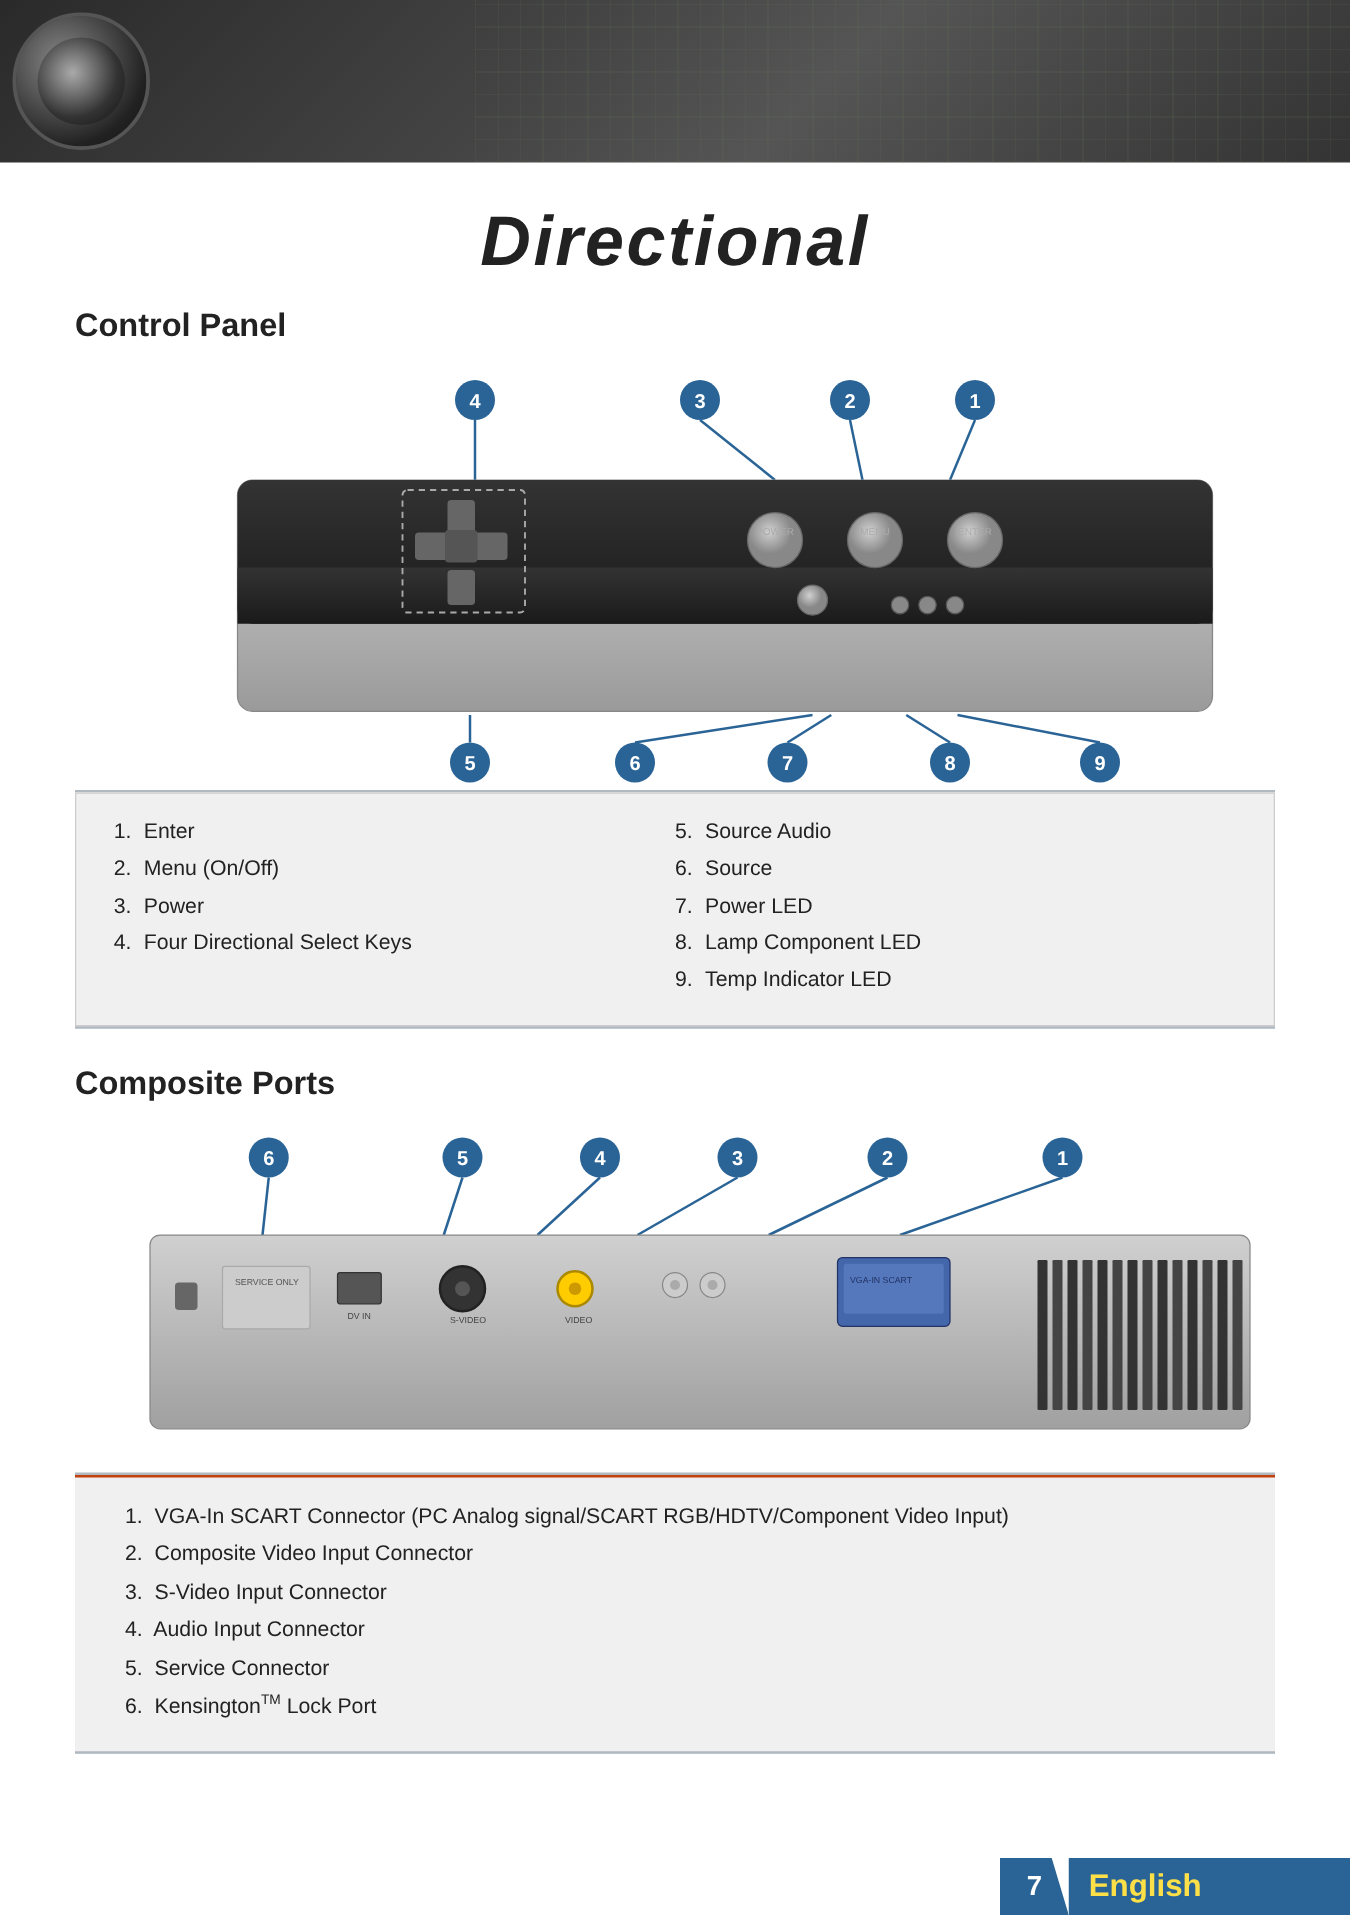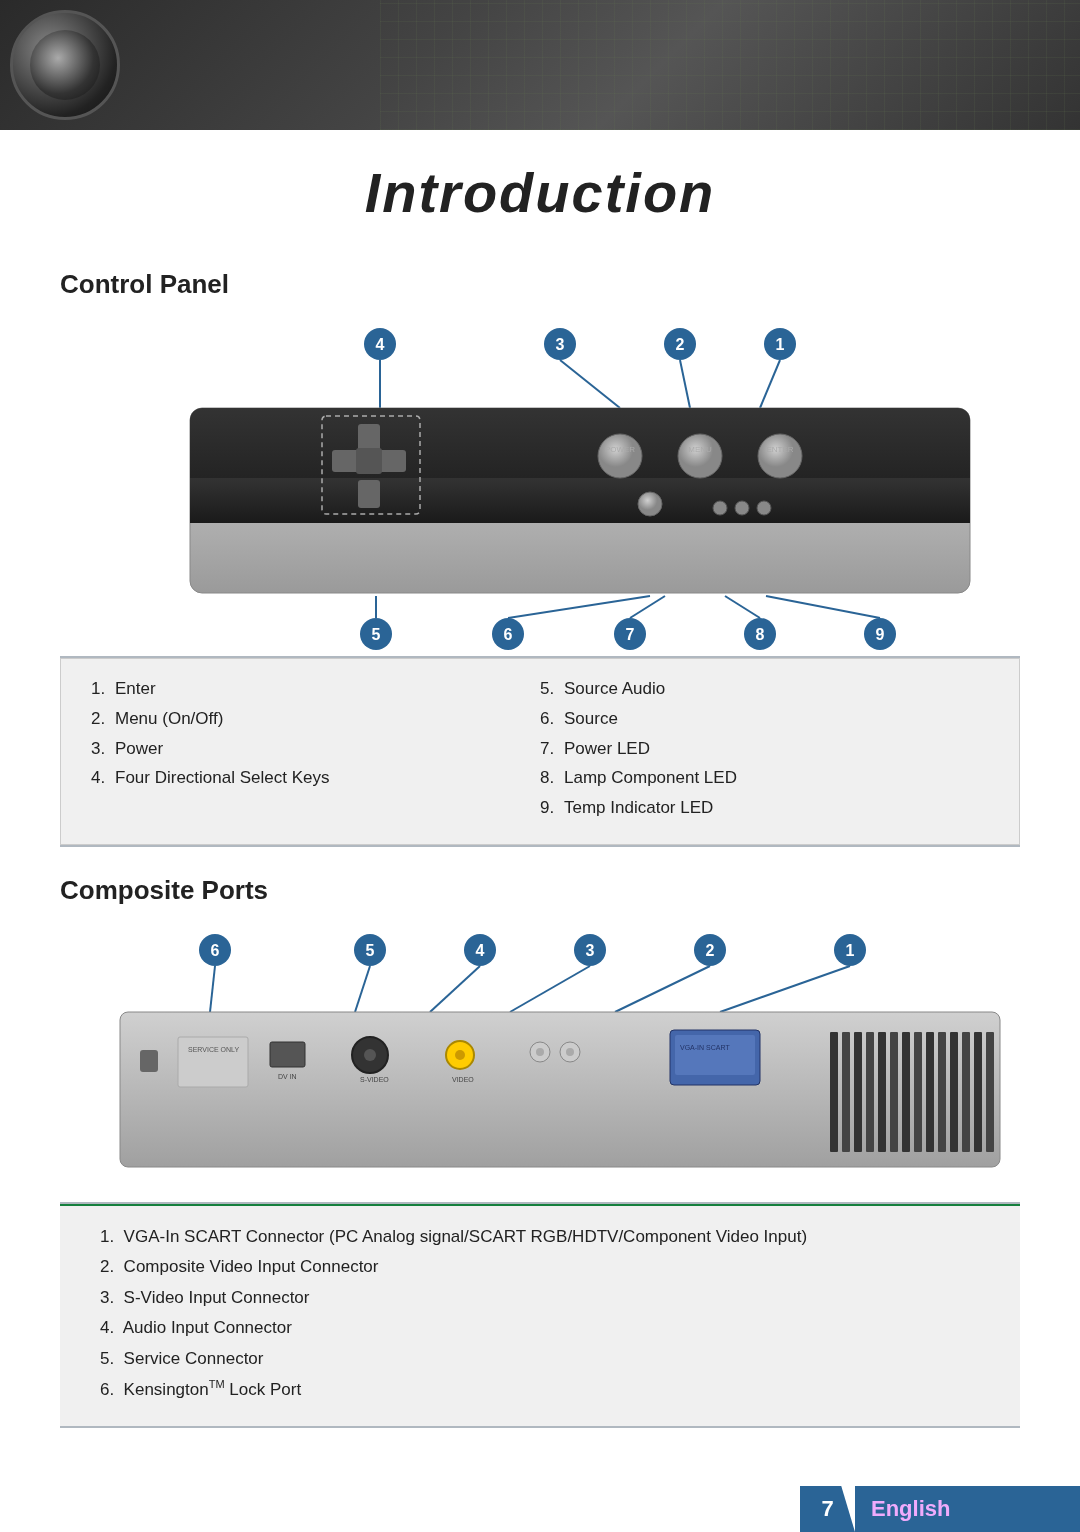--- a/index.html
+++ b/index.html
@@ -58,21 +58,20 @@
       font-style: italic;
       font-weight: bold;
       color: #222;
       padding: 30px 0 20px 0;
       letter-spacing: 2px;
     }
 
     
     .main-content {
       padding: 0 60px;
-      margin-top: 24px;
     }
 
     
     .section-heading {
       font-size: 26px;
       font-weight: bold;
       color: #222;
       margin-bottom: 16px;
     }
 
@@ -125,21 +124,21 @@
     }
 
     
     .diagram-svg {
       width: 100%;
       display: block;
     }
 
     .desc-list {
       background: #f0f0f0;
-      border-top: 2px solid #15803d;
+      border-top: 2px solid #c2410c;
       border-bottom: 2px solid #b0b8c0;
       padding: 18px 40px;
     }
     .desc-item {
       font-size: 17px;
       color: #222;
       margin-bottom: 5px;
       line-height: 1.5;
     }
     .desc-item sup {
@@ -150,21 +149,21 @@
 </head>
 <body>
 
 <div class="top-banner">
   <div class="lens-circle">
     <div class="lens-inner"></div>
   </div>
   <div class="grid-bg"></div>
 </div>
 
-<div class="page-title">Introduction</div>
+<div class="page-title">Directional</div>
 
 <div class="main-content">
 
   <div>
     <div class="section-heading">Control Panel</div>
 
     <div class="diagram-container">
       <svg class="diagram-svg" viewBox="0 0 960 340" xmlns="http://www.w3.org/2000/svg">
 
         <circle cx="320" cy="28" r="16" fill="#2a6496"></circle>
@@ -392,15 +391,15 @@
       <div class="desc-item">6.&nbsp; Kensington<sup>TM</sup> Lock Port</div>
     </div>
   </div>
 
 </div>
 
 <div style="position: fixed; bottom: 0; left: 0; width: 1080px; height: 46px; display: flex; align-items: stretch; background: white;">
   <div style="width: 1px; flex: 1;"></div>
   <div style="display: flex; align-items: stretch; width: 280px;">
     <div style="background: #2a6496; color: white; width: 55px; display: flex; align-items: center; justify-content: center; font-size: 22px; font-weight: bold; clip-path: polygon(0 0, 75% 0, 100% 100%, 0 100%);">7</div>
-    <div style="background: #2a6496; color: #f0abfc; flex: 1; display: flex; align-items: center; padding-left: 16px; font-size: 22px; font-weight: bold;">English</div>
+    <div style="background: #2a6496; color: #fde047; flex: 1; display: flex; align-items: center; padding-left: 16px; font-size: 25px; font-weight: bold;">English</div>
   </div>
 </div>
 
 </body></html>

